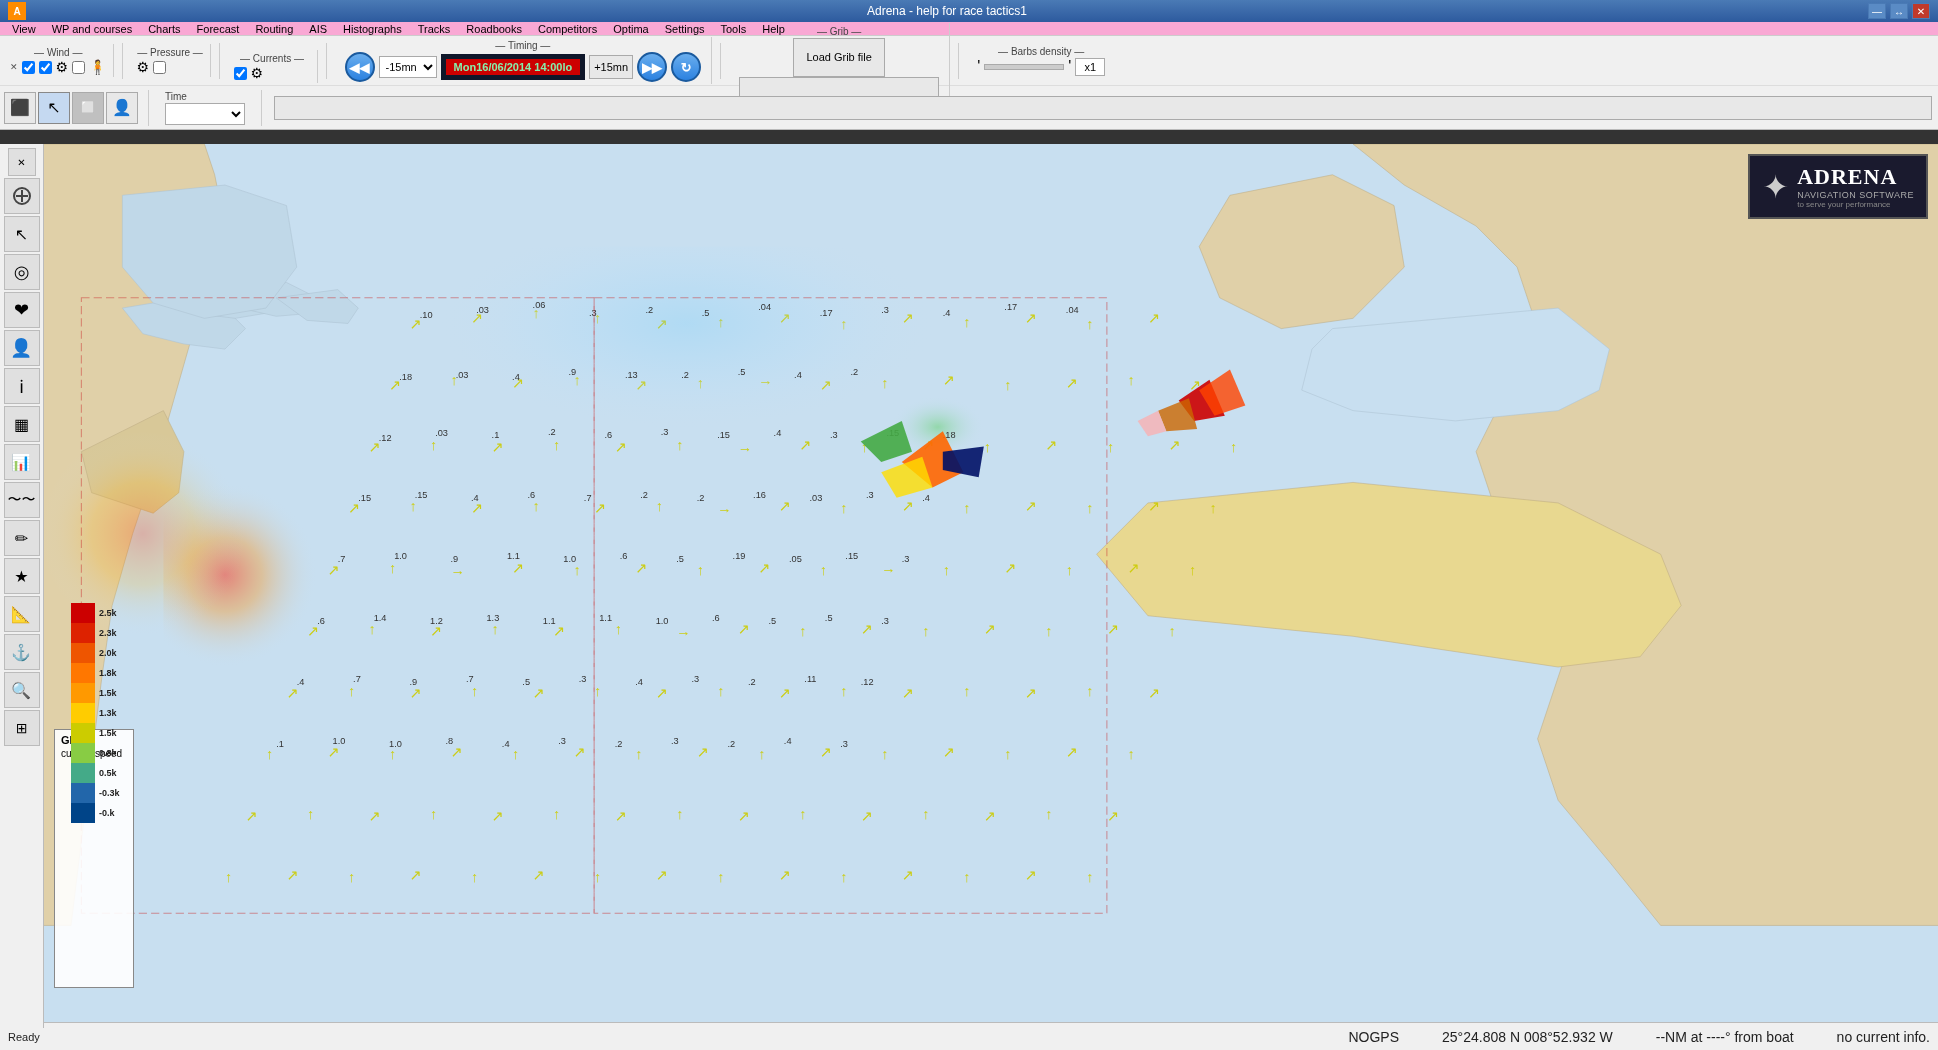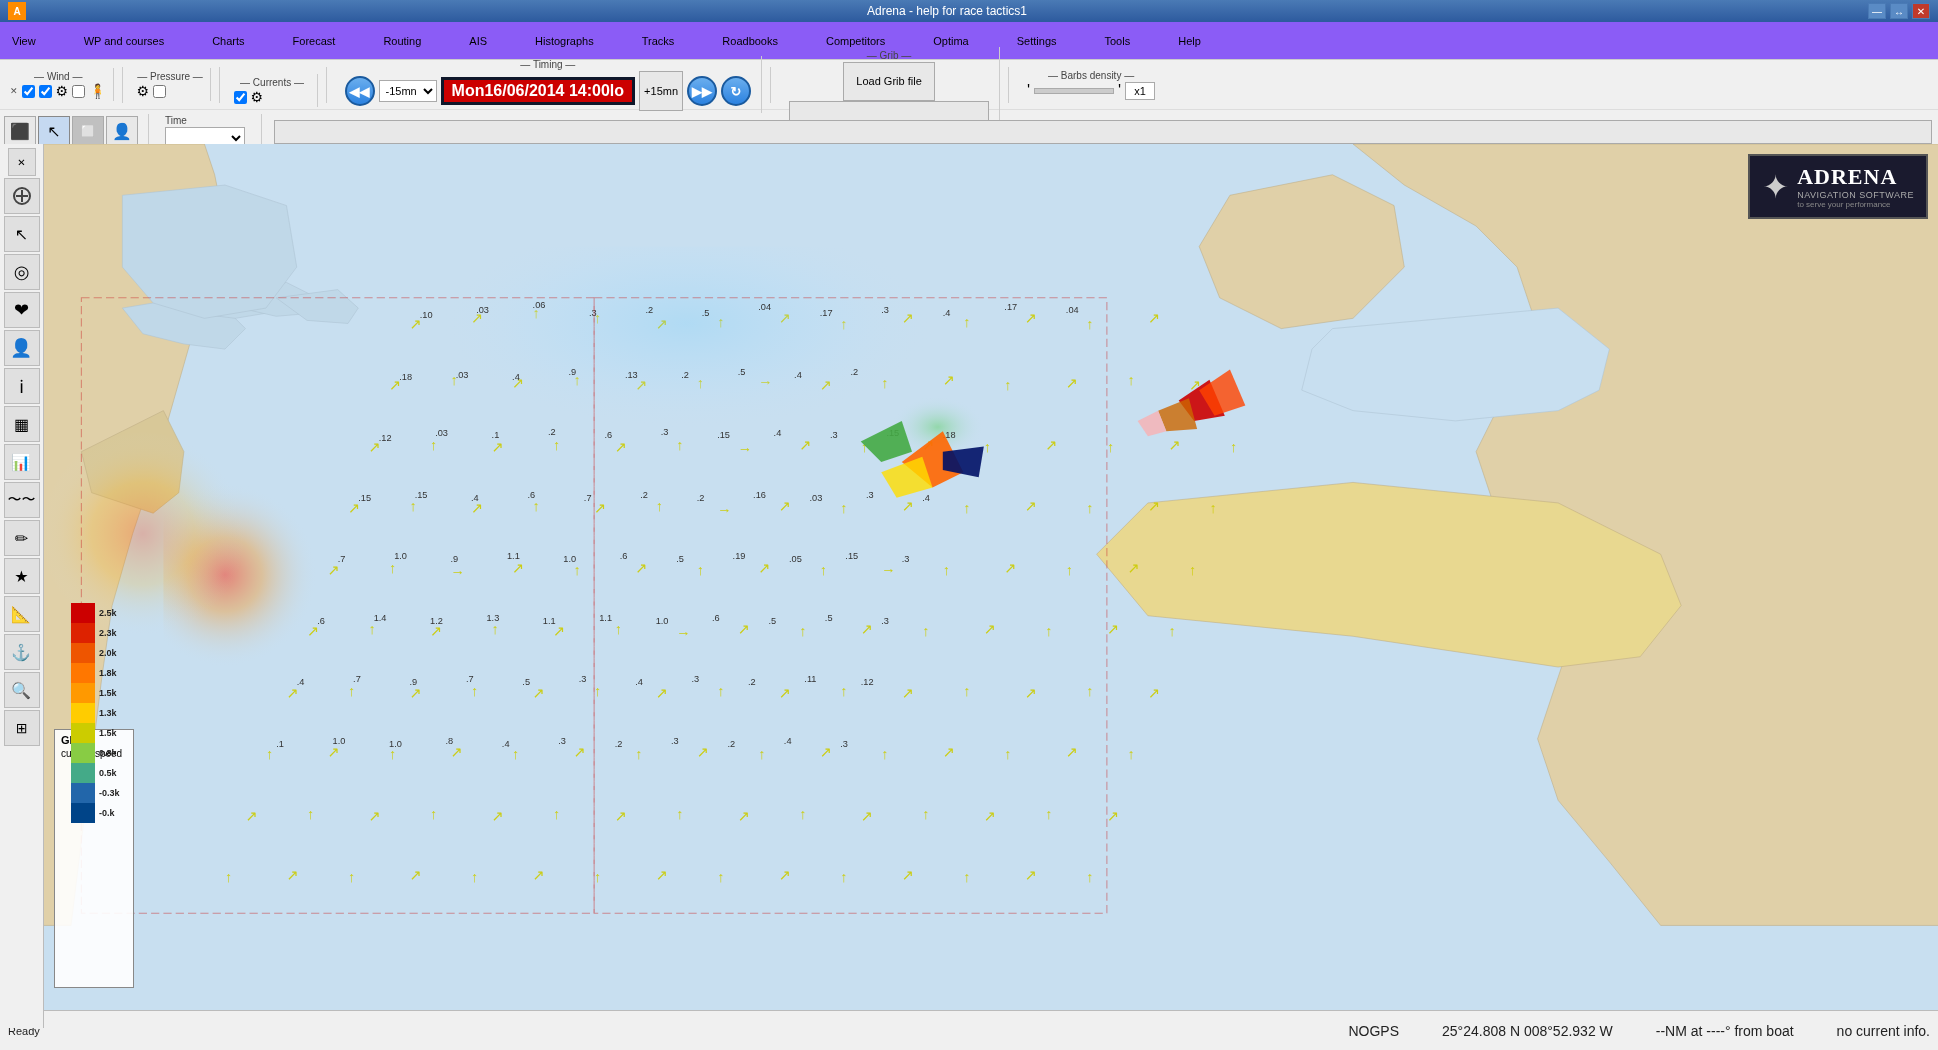--- a/index.html
+++ b/index.html
@@ -14,22 +14,22 @@
     #title-bar .title { flex: 1; text-align: center; font-size: 12px; }
     #title-bar .win-controls { display: flex; gap: 4px; }
     #title-bar .win-btn {
       width: 18px; height: 16px; background: #5a8bc5; border: 1px solid #4a7ab5;
       color: white; font-size: 10px; cursor: pointer; display: flex; align-items: center; justify-content: center;
     }
     #title-bar .win-btn.close { background: #c0392b; }
 
     
     #menu-bar {
-      width: 100%; height: 38px; background: #8b5cf6; border-bottom: 1px solid #ccc;
-      display: flex; align-items: center; padding: 0 4px; gap: 32px;
+      width: 100%; height: 14px; background: #f9a8d4; border-bottom: 1px solid #ccc;
+      display: flex; align-items: center; padding: 0 4px;
     }
     #menu-bar .menu-item {
       padding: 2px 8px; cursor: pointer; font-size: 11px; color: #000;
       white-space: nowrap;
     }
 
     
     #left-panel {
       position: absolute; left: 0; top: 144px; width: 44px; background: #f0f0f0;
       border-right: 1px solid #bbb; height: calc(1050px - 144px - 22px);
@@ -38,39 +38,39 @@
     }
 
     
     #map-area {
       position: absolute; left: 44px; top: 144px; right: 0; bottom: 22px;
       overflow: hidden; background: #d4e8f5;
     }
 
     
     #status-bar {
-      position: absolute; bottom: 0; left: 0; right: 0; height: 40px;
+      position: absolute; bottom: 0; left: 0; right: 0; height: 28px;
       background: #f0f0f0; border-top: 1px solid #bbb;
       display: flex; align-items: center; padding: 0 8px; gap: 20px; font-size: 11px;
     }
     .toolbar-row { display: flex; align-items: center; gap: 4px; }
 
     
     .tb-btn {
-      height: 40px; min-width: 24px; background: #e8e8e8; border: 1px solid #aaa;
+      height: 24px; min-width: 24px; background: #e8e8e8; border: 1px solid #aaa;
       cursor: pointer; display: flex; align-items: center; justify-content: center;
       font-size: 11px; padding: 0 4px;
     }
     .tb-btn.active { background: #c5d9f1; border-color: #888; }
     .timing-row { display: flex; align-items: center; gap: 4px; }
 
     
     .time-display {
-      background: #cc0000; color: #ffffff; padding: 2px 8px; font-size: 16px; font-weight: bold;
-      border: 3px solid #0f172a; min-width: 140px; text-align: center;
+      background: #cc0000; color: #86efac; padding: 2px 8px; font-size: 11px; font-weight: bold;
+      border: 5px solid #0f172a; min-width: 140px; text-align: center;
     }
 
     
     select.tb-select {
       height: 22px; font-size: 11px; border: 1px solid #aaa; background: #fff;
       padding: 0 2px;
     }
 
     
     input[type=checkbox] { cursor: pointer; }

